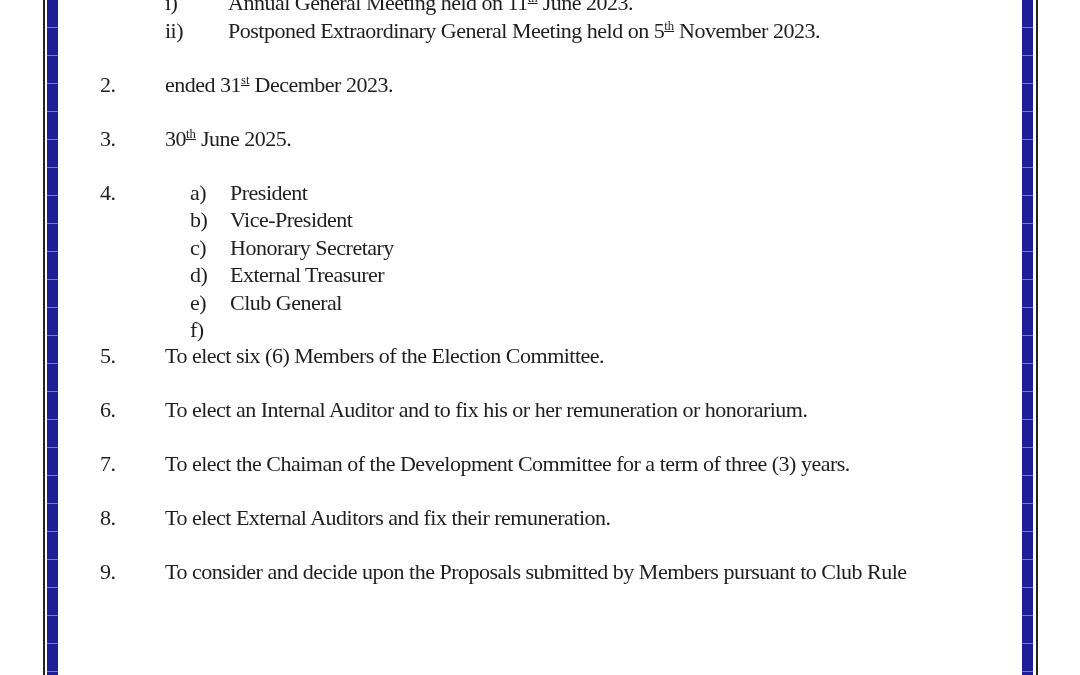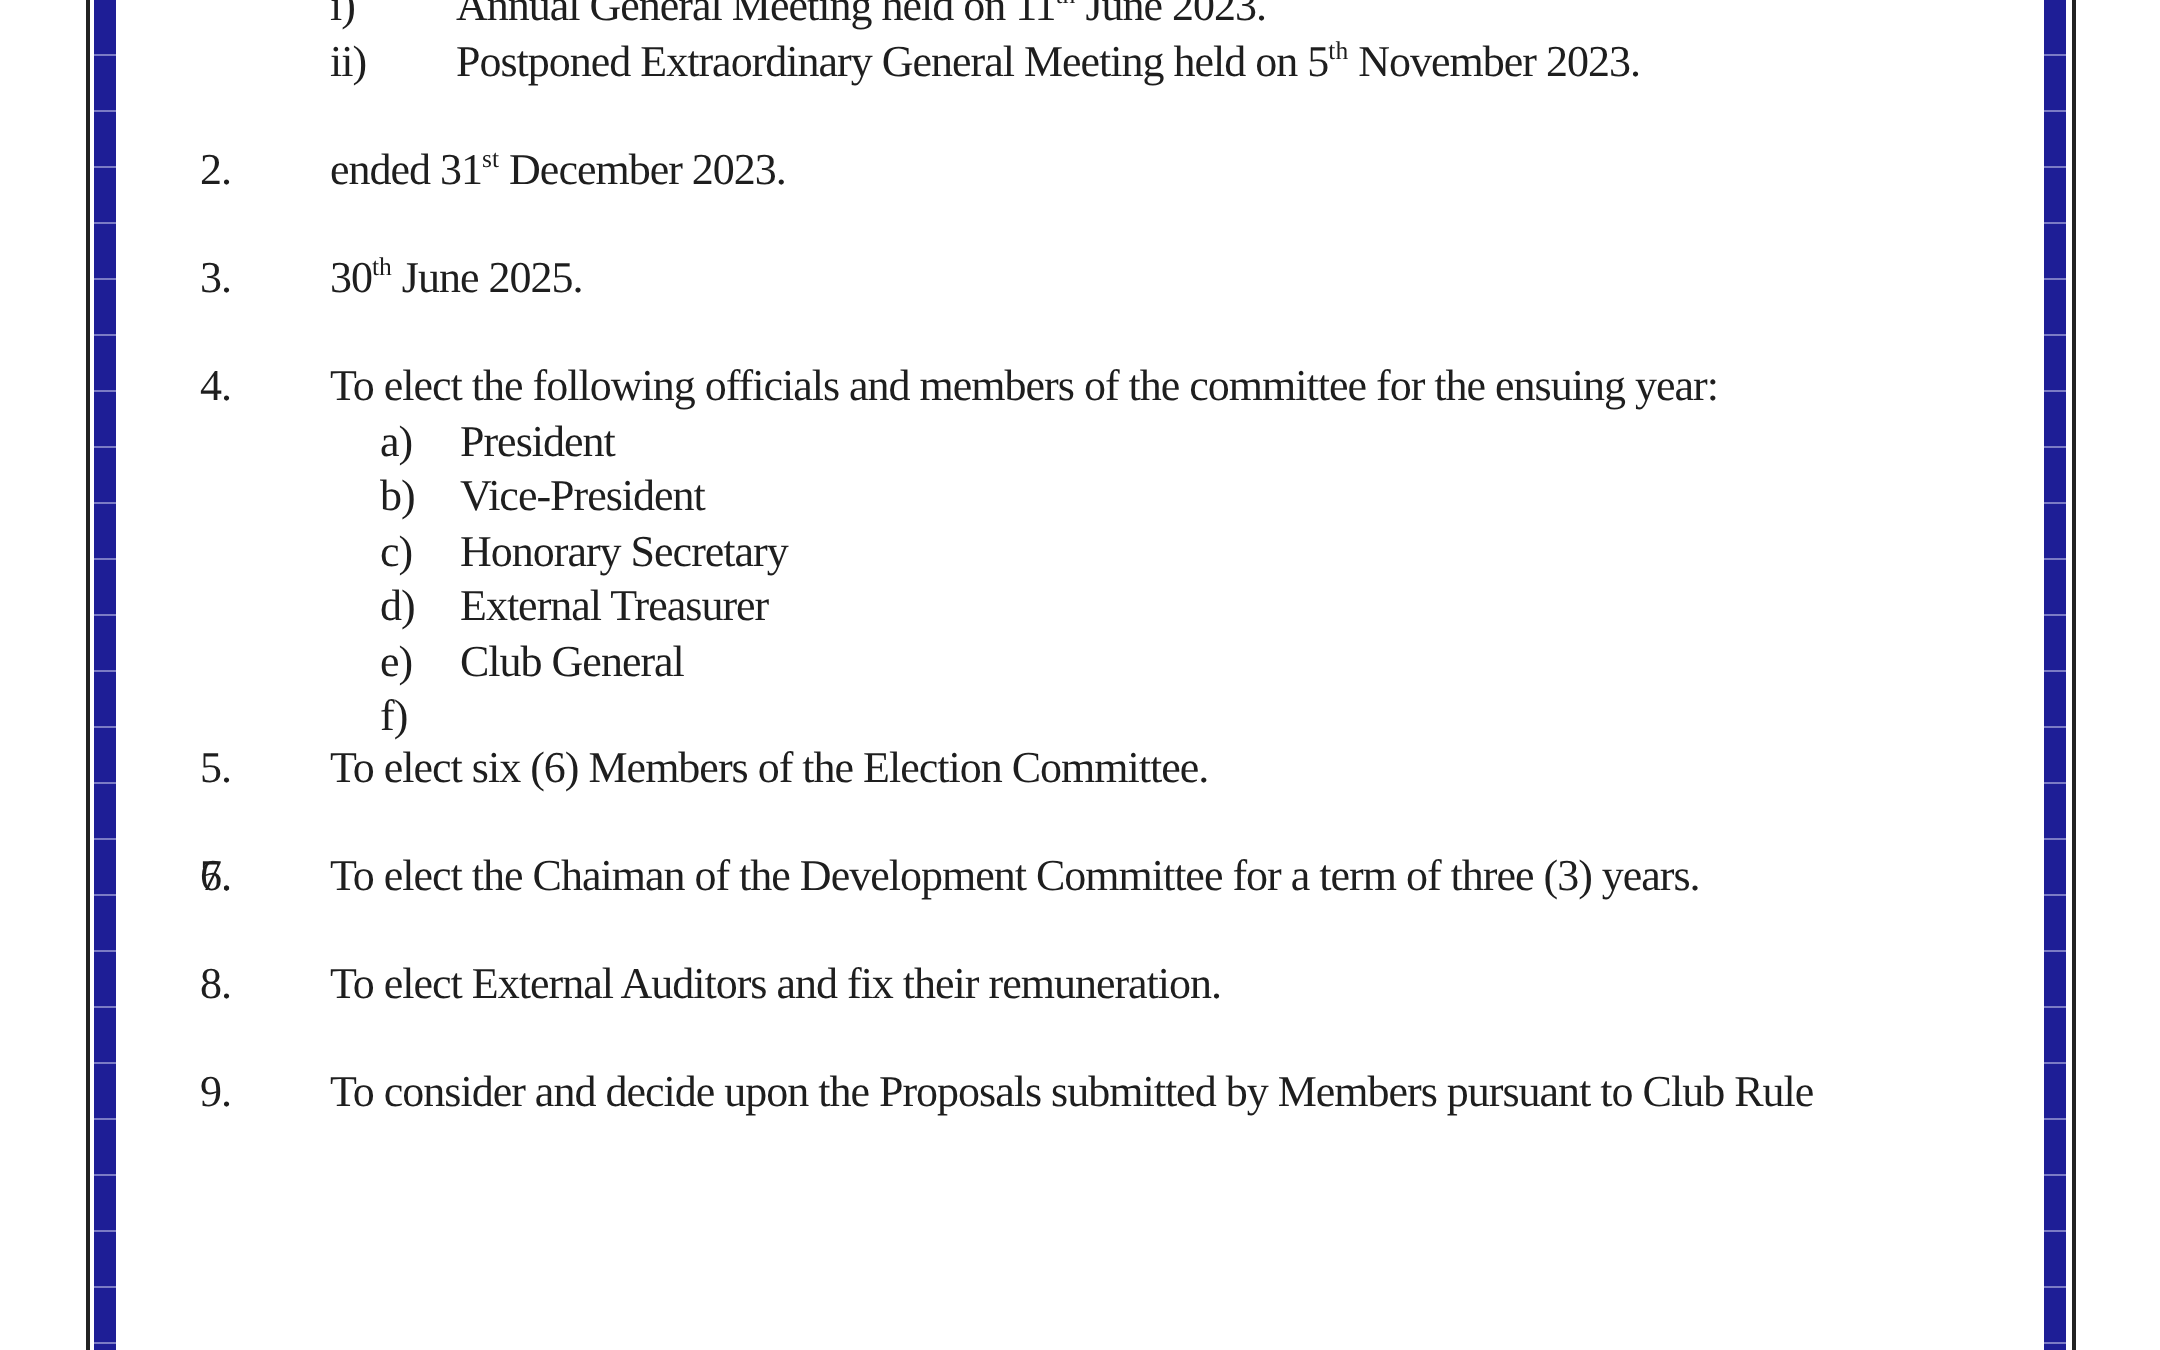--- a/index.html
+++ b/index.html
@@ -57,20 +57,21 @@
   .entry.kind-num   .marker { left: 100px; }
   .entry.kind-roman { padding-left: 228px; margin-top: 0; }
   .entry.kind-roman .marker { left: 165px; }
   .entry.kind-alpha { padding-left: 230px; margin-top: 0; line-height: 27.4px; }
   .entry.kind-alpha .marker { left: 190px; }
   .entry sup {
     font-size: 0.58em;
     line-height: 0;
     letter-spacing: 0;
     vertical-align: super;
+    text-decoration: underline;
   }
 </style>
 </head>
 <body>
 
 <div class="border-line left"></div>
 <div class="border-bar  left"></div>
 <div class="border-bar  right"></div>
 <div class="border-line right"></div>
 
@@ -86,21 +87,20 @@
     <div class="entry kind-num">
       <span class="marker">2.</span>
       <div class="line"><span>ended 31</span><sup>st</sup><span> December 2023.</span></div>
     </div>
     <div class="entry kind-num">
       <span class="marker">3.</span>
       <div class="line"><span>30</span><sup>th</sup><span> June 2025.</span></div>
     </div>
     <div class="entry kind-num">
       <span class="marker">4.</span>
-      <div class="line"><span>To elect the following officials and members of the committee for the ensuing year:</span></div>
     </div>
     <div class="entry kind-alpha">
       <span class="marker">a)</span>
       <div class="line"><span>President</span></div>
     </div>
     <div class="entry kind-alpha">
       <span class="marker">b)</span>
       <div class="line"><span>Vice-President</span></div>
     </div>
     <div class="entry kind-alpha">
@@ -117,20 +117,21 @@
     </div>
     <div class="entry kind-alpha">
       <span class="marker">f)</span>
     </div>
     <div class="entry kind-num">
       <span class="marker">5.</span>
       <div class="line"><span>To elect six (6) Members of the Election Committee.</span></div>
     </div>
     <div class="entry kind-num">
       <span class="marker">6.</span>
+      <div class="line"><span>To elect an Internal Auditor and to fix his or her remuneration or honorarium.</span></div>
     </div>
     <div class="entry kind-num">
       <span class="marker">7.</span>
       <div class="line"><span>To elect the Chaiman of the Development Committee for a term of three (3) years.</span></div>
     </div>
     <div class="entry kind-num">
       <span class="marker">8.</span>
       <div class="line"><span>To elect External Auditors and fix their remuneration.</span></div>
     </div>
     <div class="entry kind-num">

